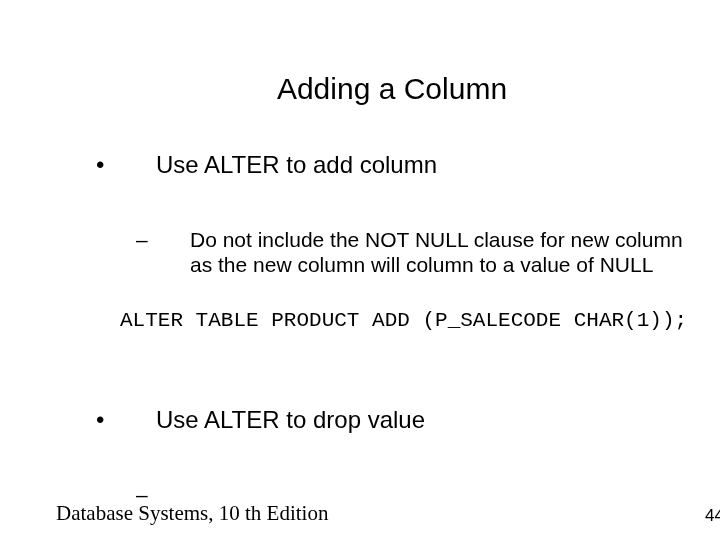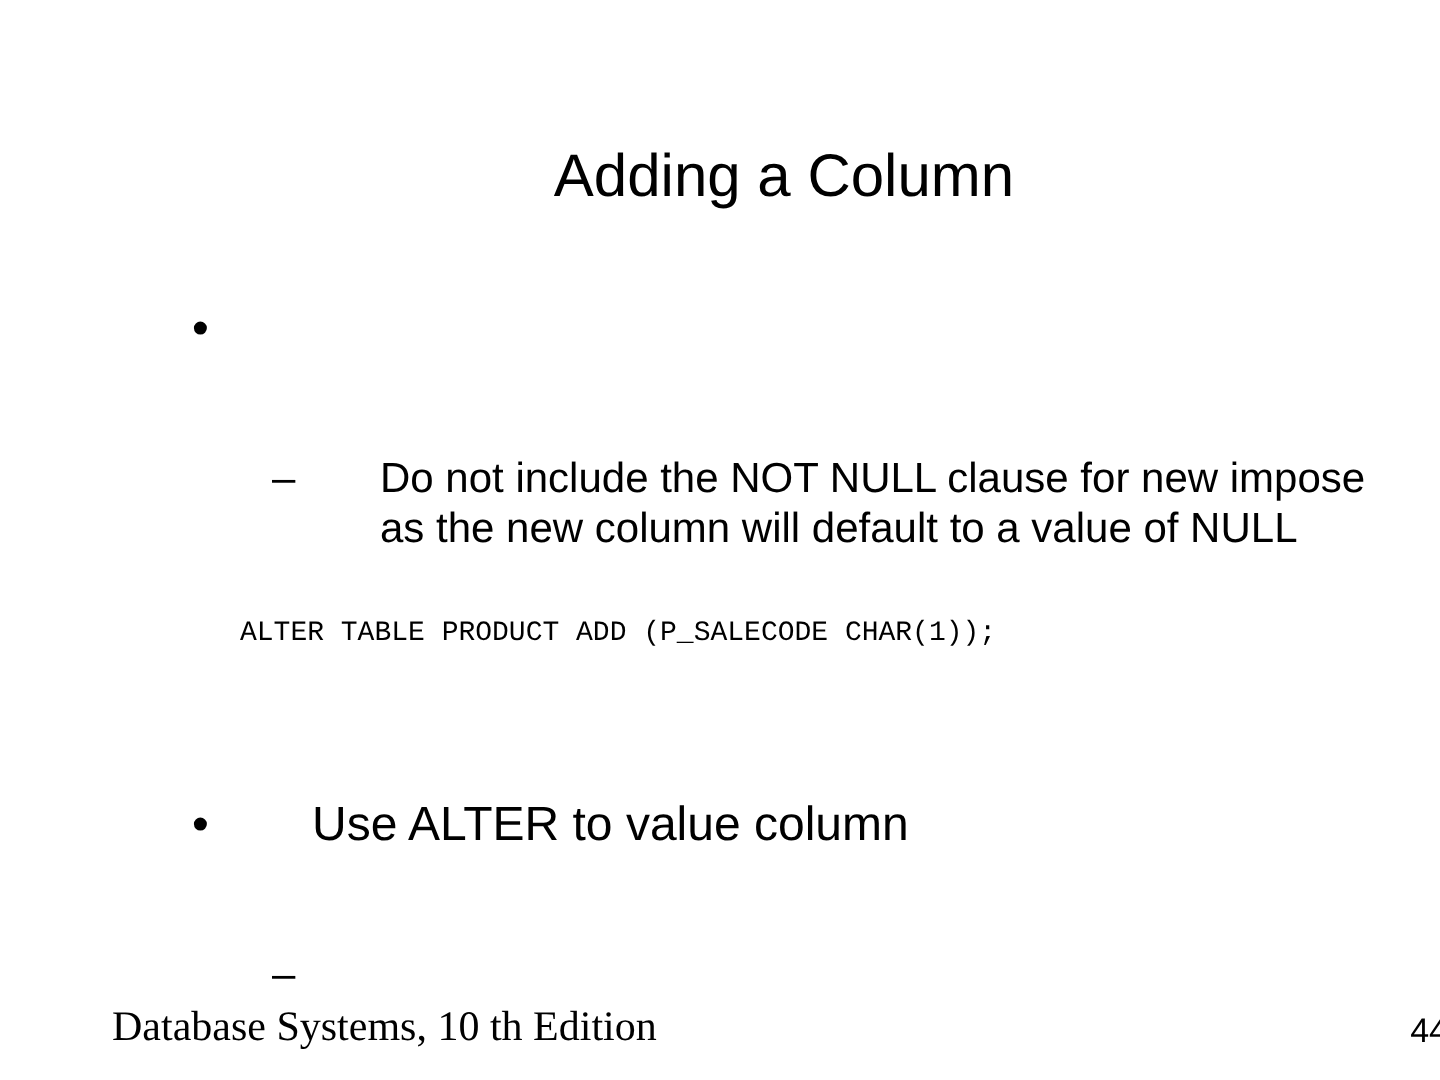--- a/index.html
+++ b/index.html
@@ -36,21 +36,21 @@
     padding-left: 40px;
     line-height: 1.2;
     margin-bottom: 4px;
   }
   .subbullet .mark {
     width: 22px;
     flex: 0 0 22px;
   }
   .code {
     font-family: "Courier New", Courier, monospace;
-    font-size: 14px;
+    font-size: 21px;
     padding-left: 40px;
     white-space: nowrap;
     margin-bottom: 4px;
   }
   .gap { height: 26px; }
   .footer {
     position: absolute;
     left: 8px;
     bottom: 30px;
     font-family: "Times New Roman", Times, serif;
@@ -68,32 +68,33 @@
 <body>
 
 <div class="title">
   <span>Adding a Column</span><br>
 </div>
 
 <div class="content">
 
   <div class="bullet">
     <span class="mark">•</span>
+    <span>Use ALTER to add column</span>
   </div>
   <div class="subbullet">
     <span class="mark">–</span>
-    <span>Do not include the NOT NULL clause for new impose as the new column will default to a value of NULL</span>
+    <span>Do not include the NOT NULL clause for new column as the new column will column to a value of NULL</span>
   </div>
   <div class="code">ALTER TABLE PRODUCT ADD (P_SALECODE CHAR(1));</div>
 
   <div class="gap"></div>
 
   <div class="bullet">
     <span class="mark">•</span>
-    <span>Use ALTER to value column</span>
+    <span>Use ALTER to drop value</span>
   </div>
   <div class="subbullet">
     <span class="mark">–</span>
   </div>
 
 </div>
 
 <div class="footer">Database Systems, 10 th Edition</div>
 <div class="pagenum">44</div>
 

